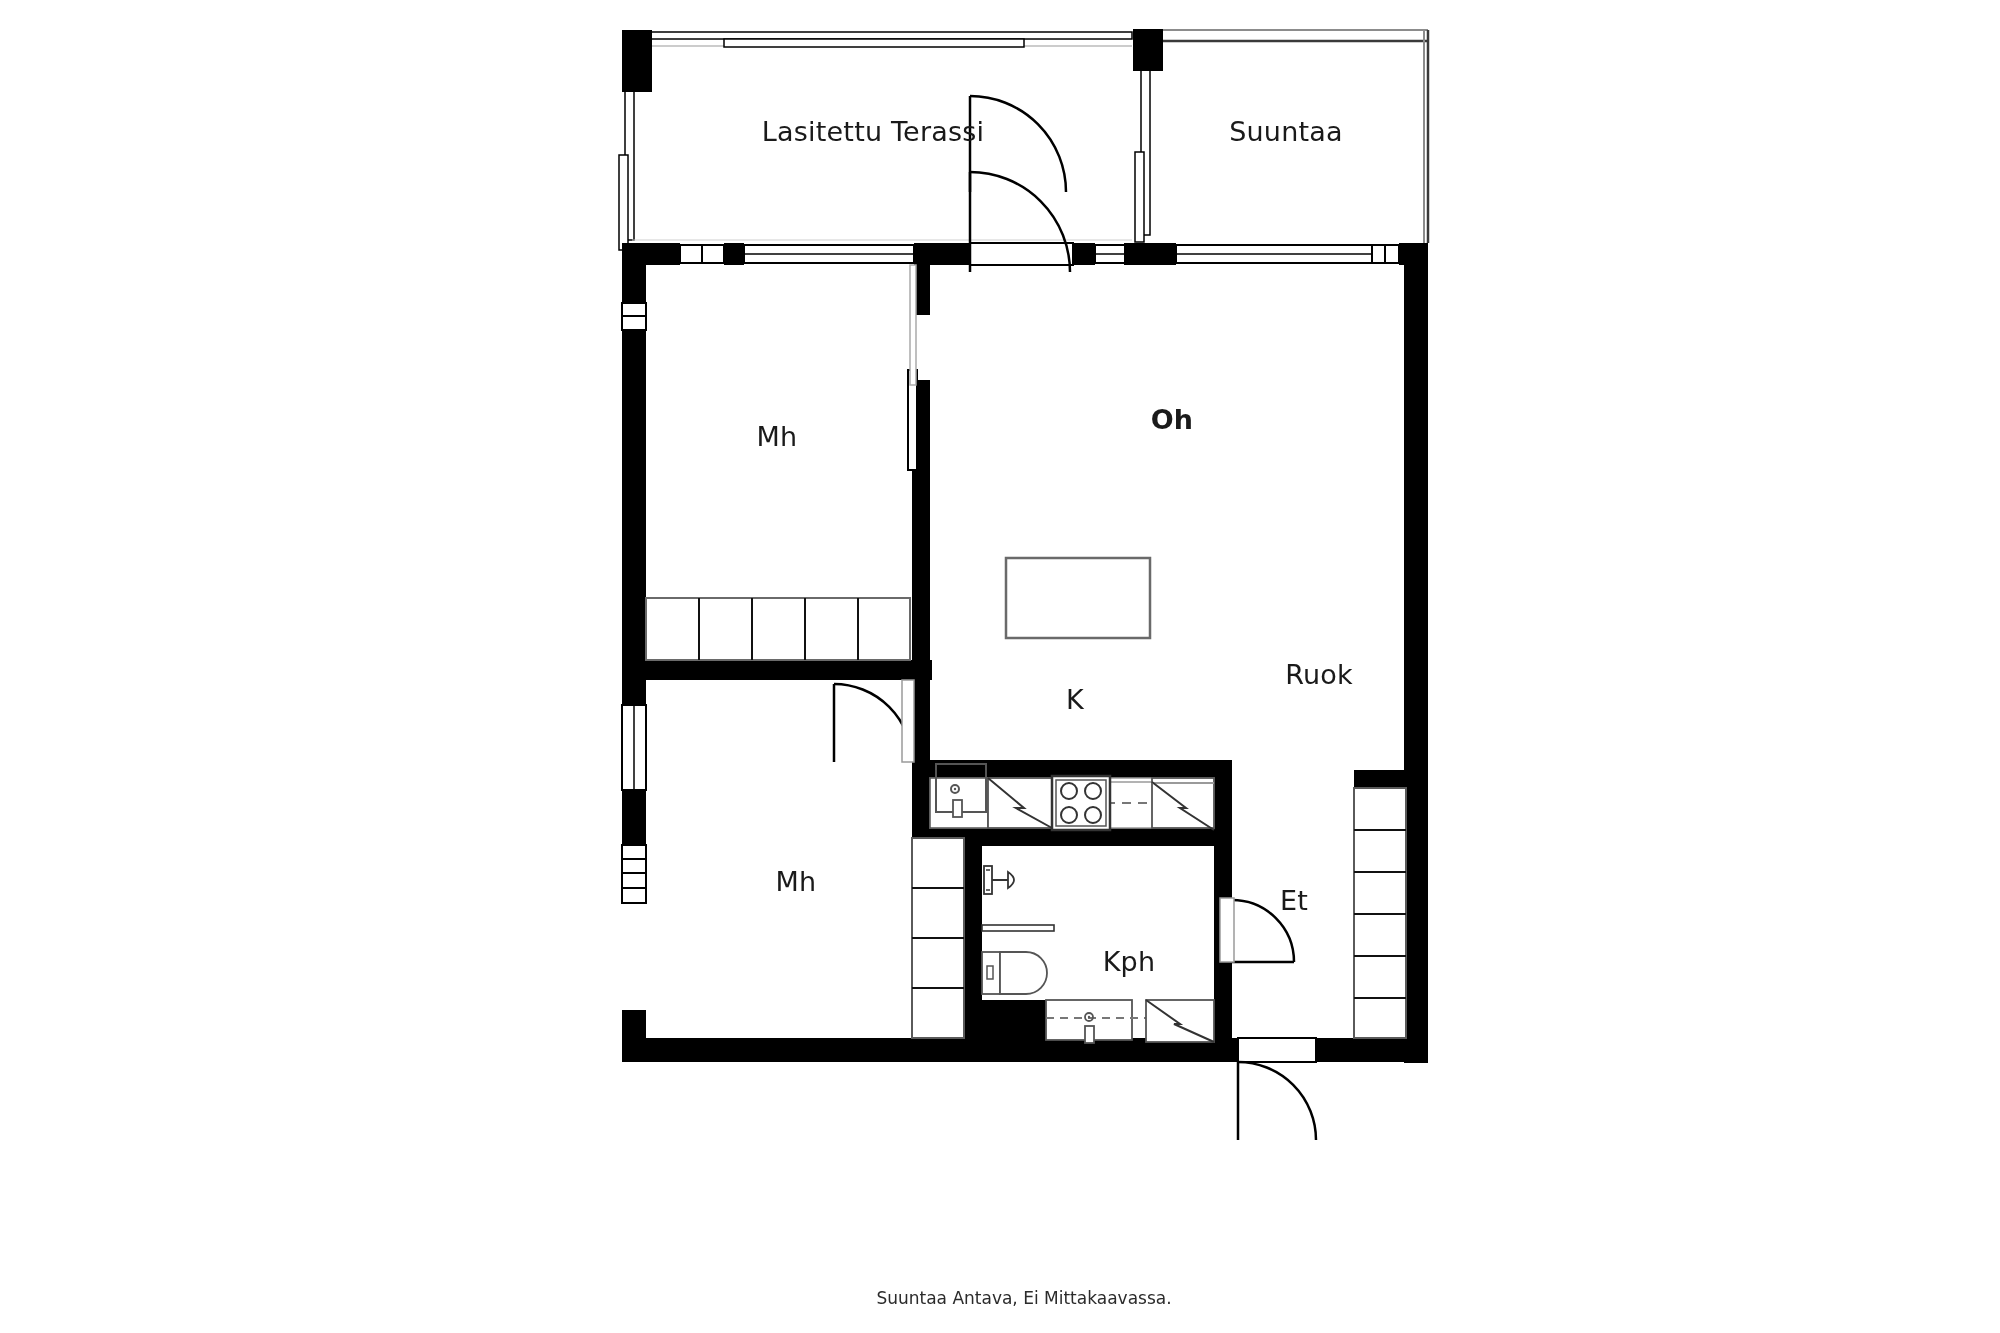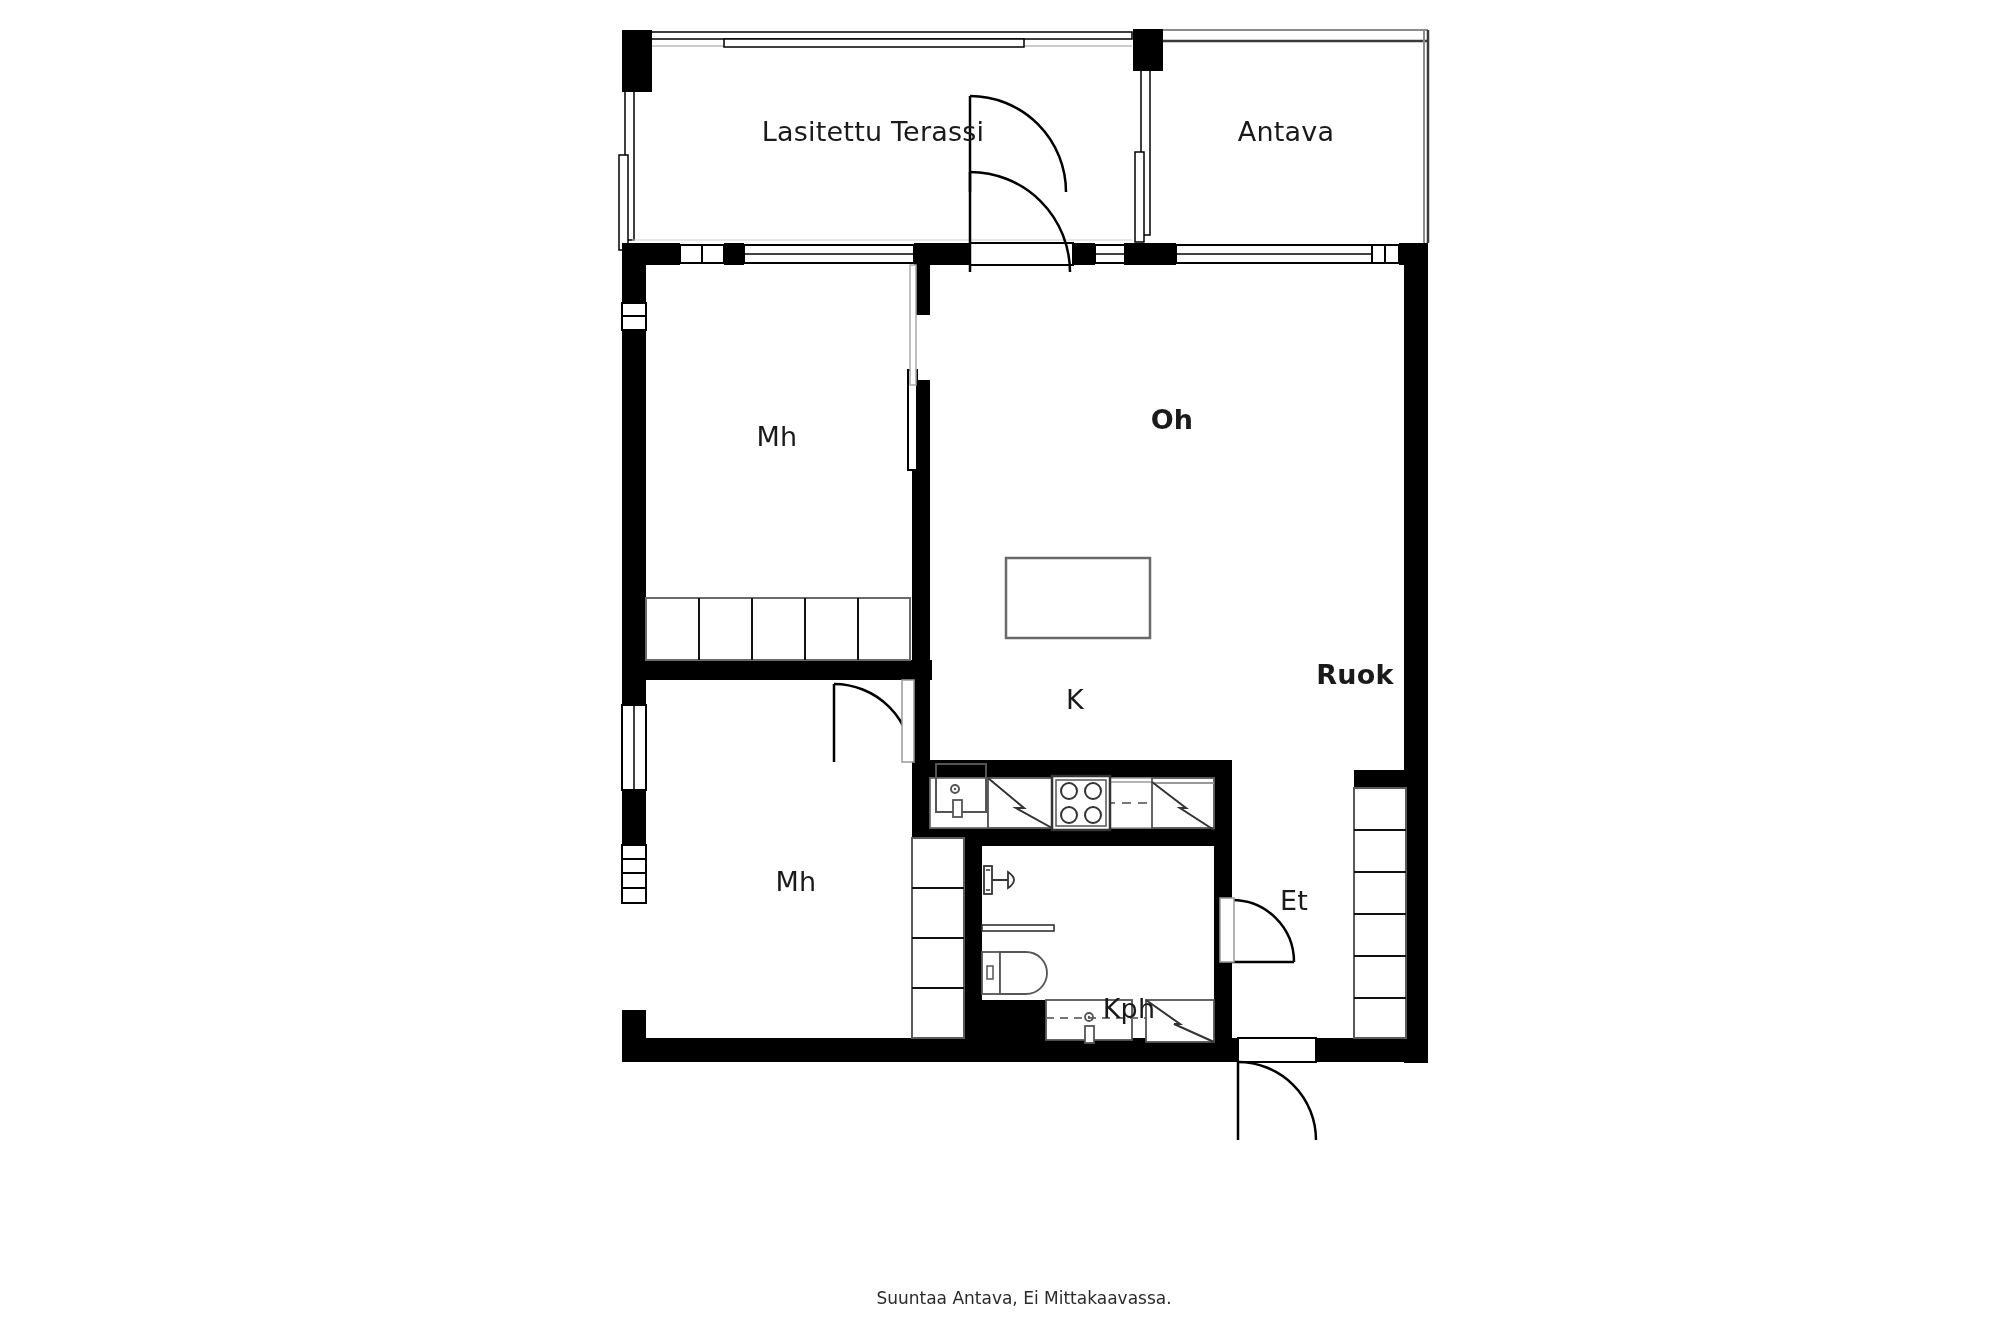--- a/index.html
+++ b/index.html
@@ -295,24 +295,24 @@
       </g>
     </g>
 
     <g>
       <rect x="982" y="558" width="144" height="80" fill="#fff" stroke="#6a6a6a" stroke-width="2.5"></rect>
     </g>
 
   </svg>
 
   <div class="room-label big" style="left:849px; top:131px;">Lasitettu Terassi</div>
-  <div class="room-label big" style="left:1262px; top:131px;">Antava</div>
+  <div class="room-label big" style="left:1262px; top:131px;">Suuntaa</div>
   <div class="room-label big" style="left:753px; top:436px;">Mh</div>
   <div class="room-label big" style="left:1148px; top:419px;font-weight:bold;">Oh</div>
-  <div class="room-label big" style="left:1331px; top:674px;font-weight:bold;">Ruok</div>
+  <div class="room-label big" style="left:1295px; top:674px;">Ruok</div>
   <div class="room-label big" style="left:1051px; top:699px;">K</div>
   <div class="room-label big" style="left:772px; top:881px;">Mh</div>
-  <div class="room-label big" style="left:1105px; top:1008px;">Kph</div>
+  <div class="room-label big" style="left:1105px; top:961px;">Kph</div>
   <div class="room-label big" style="left:1270px; top:900px;">Et</div>
 
   <div id="footer-note">Suuntaa Antava, Ei Mittakaavassa.</div>
 
 </div>
 
 </body></html>

